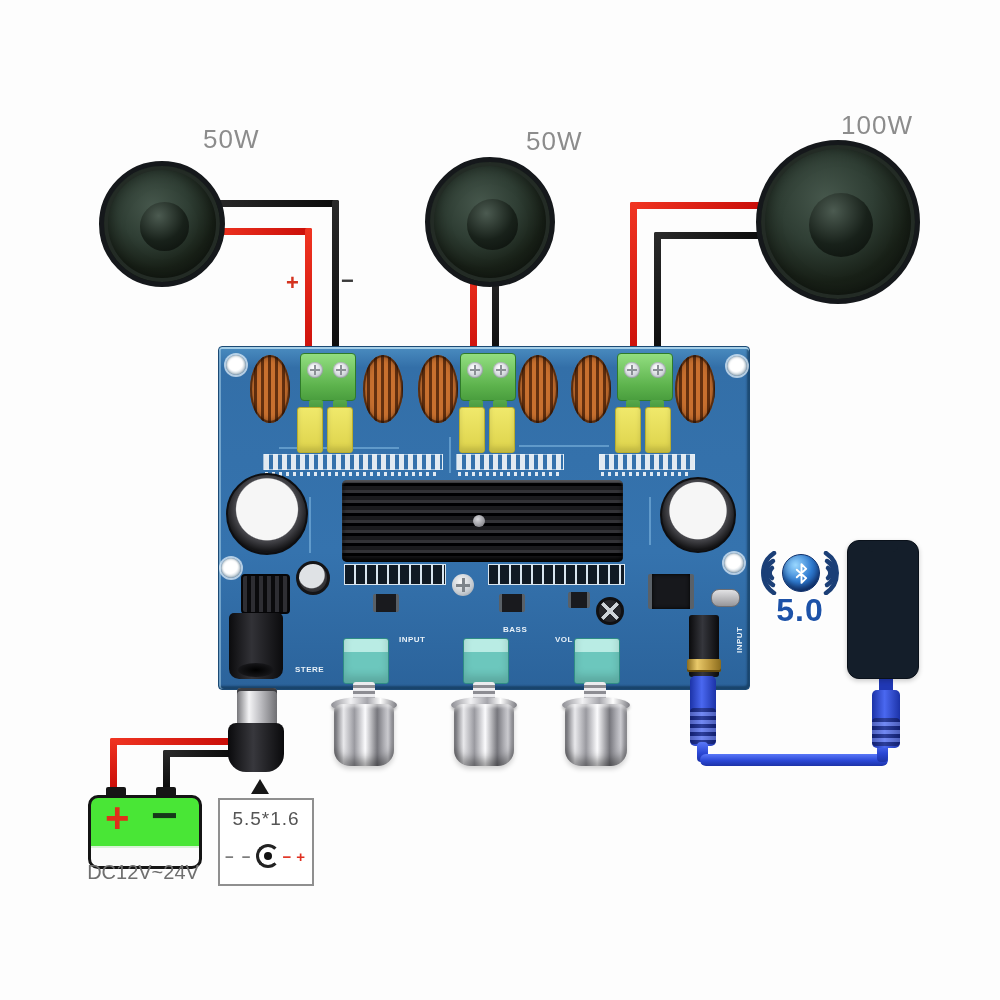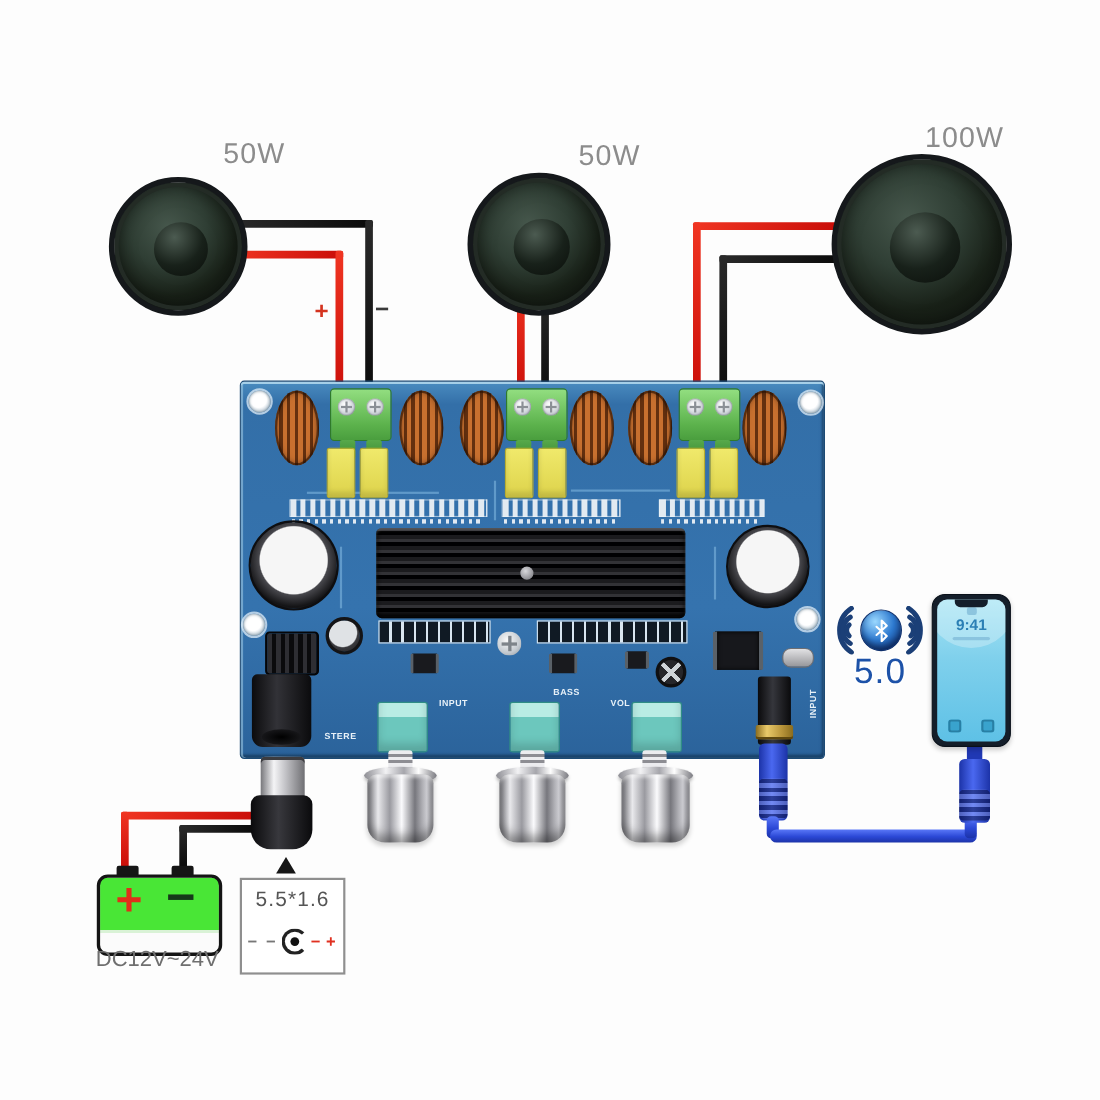--- a/index.html
+++ b/index.html
@@ -116,21 +116,21 @@
   .ptime{margin-top:1px;text-align:center;color:#2b7fb5;font-weight:bold;font-size:14px;position:relative;}
   .psub{width:34px;height:3px;background:rgba(47,134,184,.5);margin:3px auto;border-radius:2px;}
   .picon{position:absolute;bottom:8px;width:12px;height:12px;border-radius:3px;background:#39a3cd;
     box-shadow:inset 0 0 0 2px rgba(10,60,90,.35);}
   
   .btsphere{position:absolute;left:782px;top:554px;width:36px;height:36px;border-radius:50%;
     background:radial-gradient(circle at 35% 28%, #9ad8ff, #2e7ad0 48%, #123c86 85%);
     border:1px solid #0e2f6b;box-shadow:inset 0 -4px 6px rgba(0,0,20,.45);
     display:flex;align-items:center;justify-content:center;}
   .btver{position:absolute;left:758px;top:592px;width:84px;text-align:center;
-    font-size:32px;font-weight:normal;color:#1d52a8;letter-spacing:1px;
+    font-size:32px;font-weight:bold;color:#1d52a8;letter-spacing:1px;
     text-shadow:-2px 0 #fff,2px 0 #fff,0 -2px #fff,0 2px #fff,-1px -1px #fff,1px 1px #fff,1px -1px #fff,-1px 1px #fff;}
   
   .plugmetal{position:absolute;left:237px;top:688px;width:40px;height:38px;border-radius:4px 4px 2px 2px;
     background:linear-gradient(90deg,#77777b,#f4f4f6 30%,#c5c5c9 55%,#6f6f73);
     box-shadow:inset 0 3px 0 #3c3c40;}
   .plugbody{position:absolute;left:228px;top:723px;width:56px;height:49px;border-radius:8px 8px 18px 18px;
     background:linear-gradient(90deg,#0a0a0c,#38383d 45%,#0a0a0c);}
   .tri{position:absolute;left:251px;top:779px;width:0;height:0;
     border-left:9px solid transparent;border-right:9px solid transparent;border-bottom:15px solid #161616;}
   .specbox{position:absolute;left:218px;top:798px;width:92px;height:84px;background:#fff;border:2px solid #8f8f8f;}
@@ -285,27 +285,20 @@
   </div>
   <div class="cable" style="left:697px;top:742px;width:11px;height:20px;border-radius:4px"></div>
   <div class="cable" style="left:700px;top:754px;width:188px;height:12px;border-radius:6px"></div>
   <div class="cable" style="left:877px;top:742px;width:11px;height:20px;border-radius:4px"></div>
   <div class="plugblue" style="left:879px;top:672px;width:14px;height:26px;background:#2038b4"></div>
   <div class="plugblue" style="left:872px;top:690px;width:28px;height:58px">
     <div class="ribs" style="top:28px;height:28px"></div>
   </div>
 
   <div class="phone">
-    <div class="screen">
-      <div class="pdot"></div>
-      <div class="ptime">9:41</div>
-      <div class="psub"></div>
-      <div class="picon" style="left:10px"></div>
-      <div class="picon" style="right:10px"></div>
-    </div>
     <div class="notch"></div>
   </div>
 
   <svg class="abs" style="left:748px;top:551px" width="30" height="44" viewBox="0 0 30 44">
     <path d="M26 2 A 24 24 0 0 0 26 42" stroke="#1b3f77" stroke-width="4.5" fill="none" stroke-linecap="round"></path>
     <path d="M25 10 A 14 14 0 0 0 25 34" stroke="#1b3f77" stroke-width="4.5" fill="none" stroke-linecap="round"></path>
     <path d="M24 17 A 6.5 6.5 0 0 0 24 27" stroke="#1b3f77" stroke-width="4.5" fill="none" stroke-linecap="round"></path>
   </svg>
   <div class="btsphere">
     <svg width="15" height="21" viewBox="0 0 16 22">

